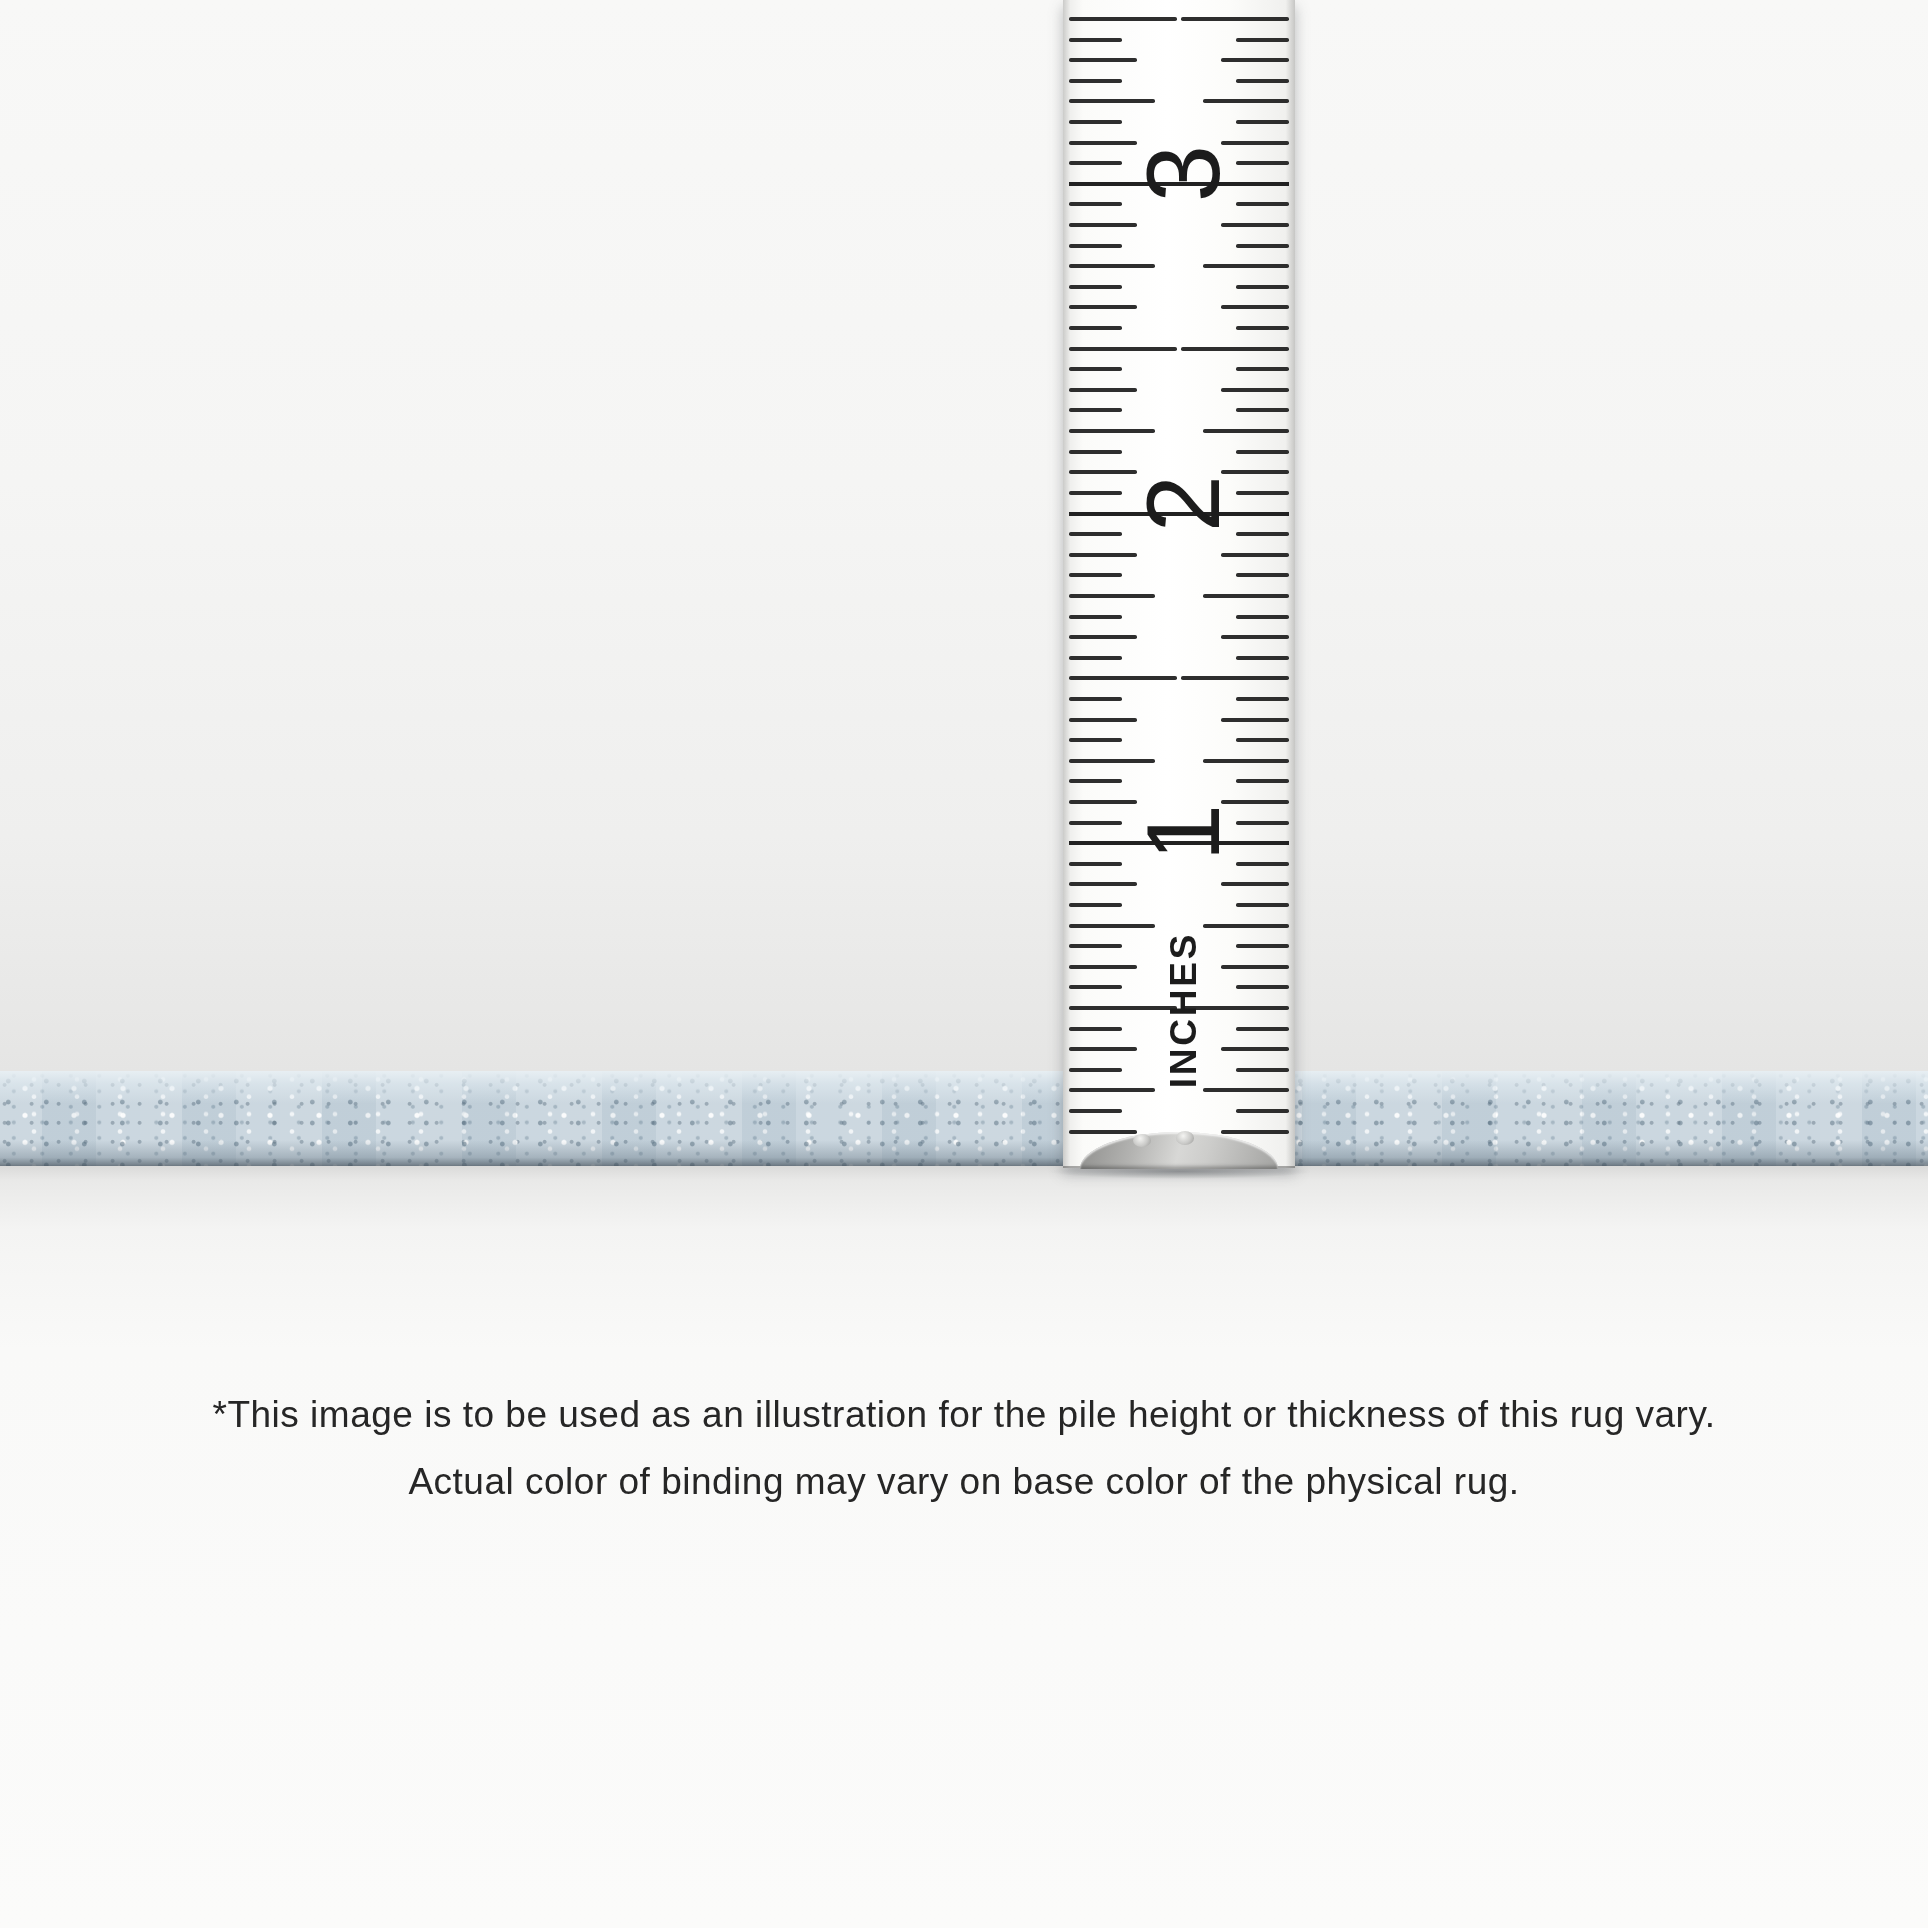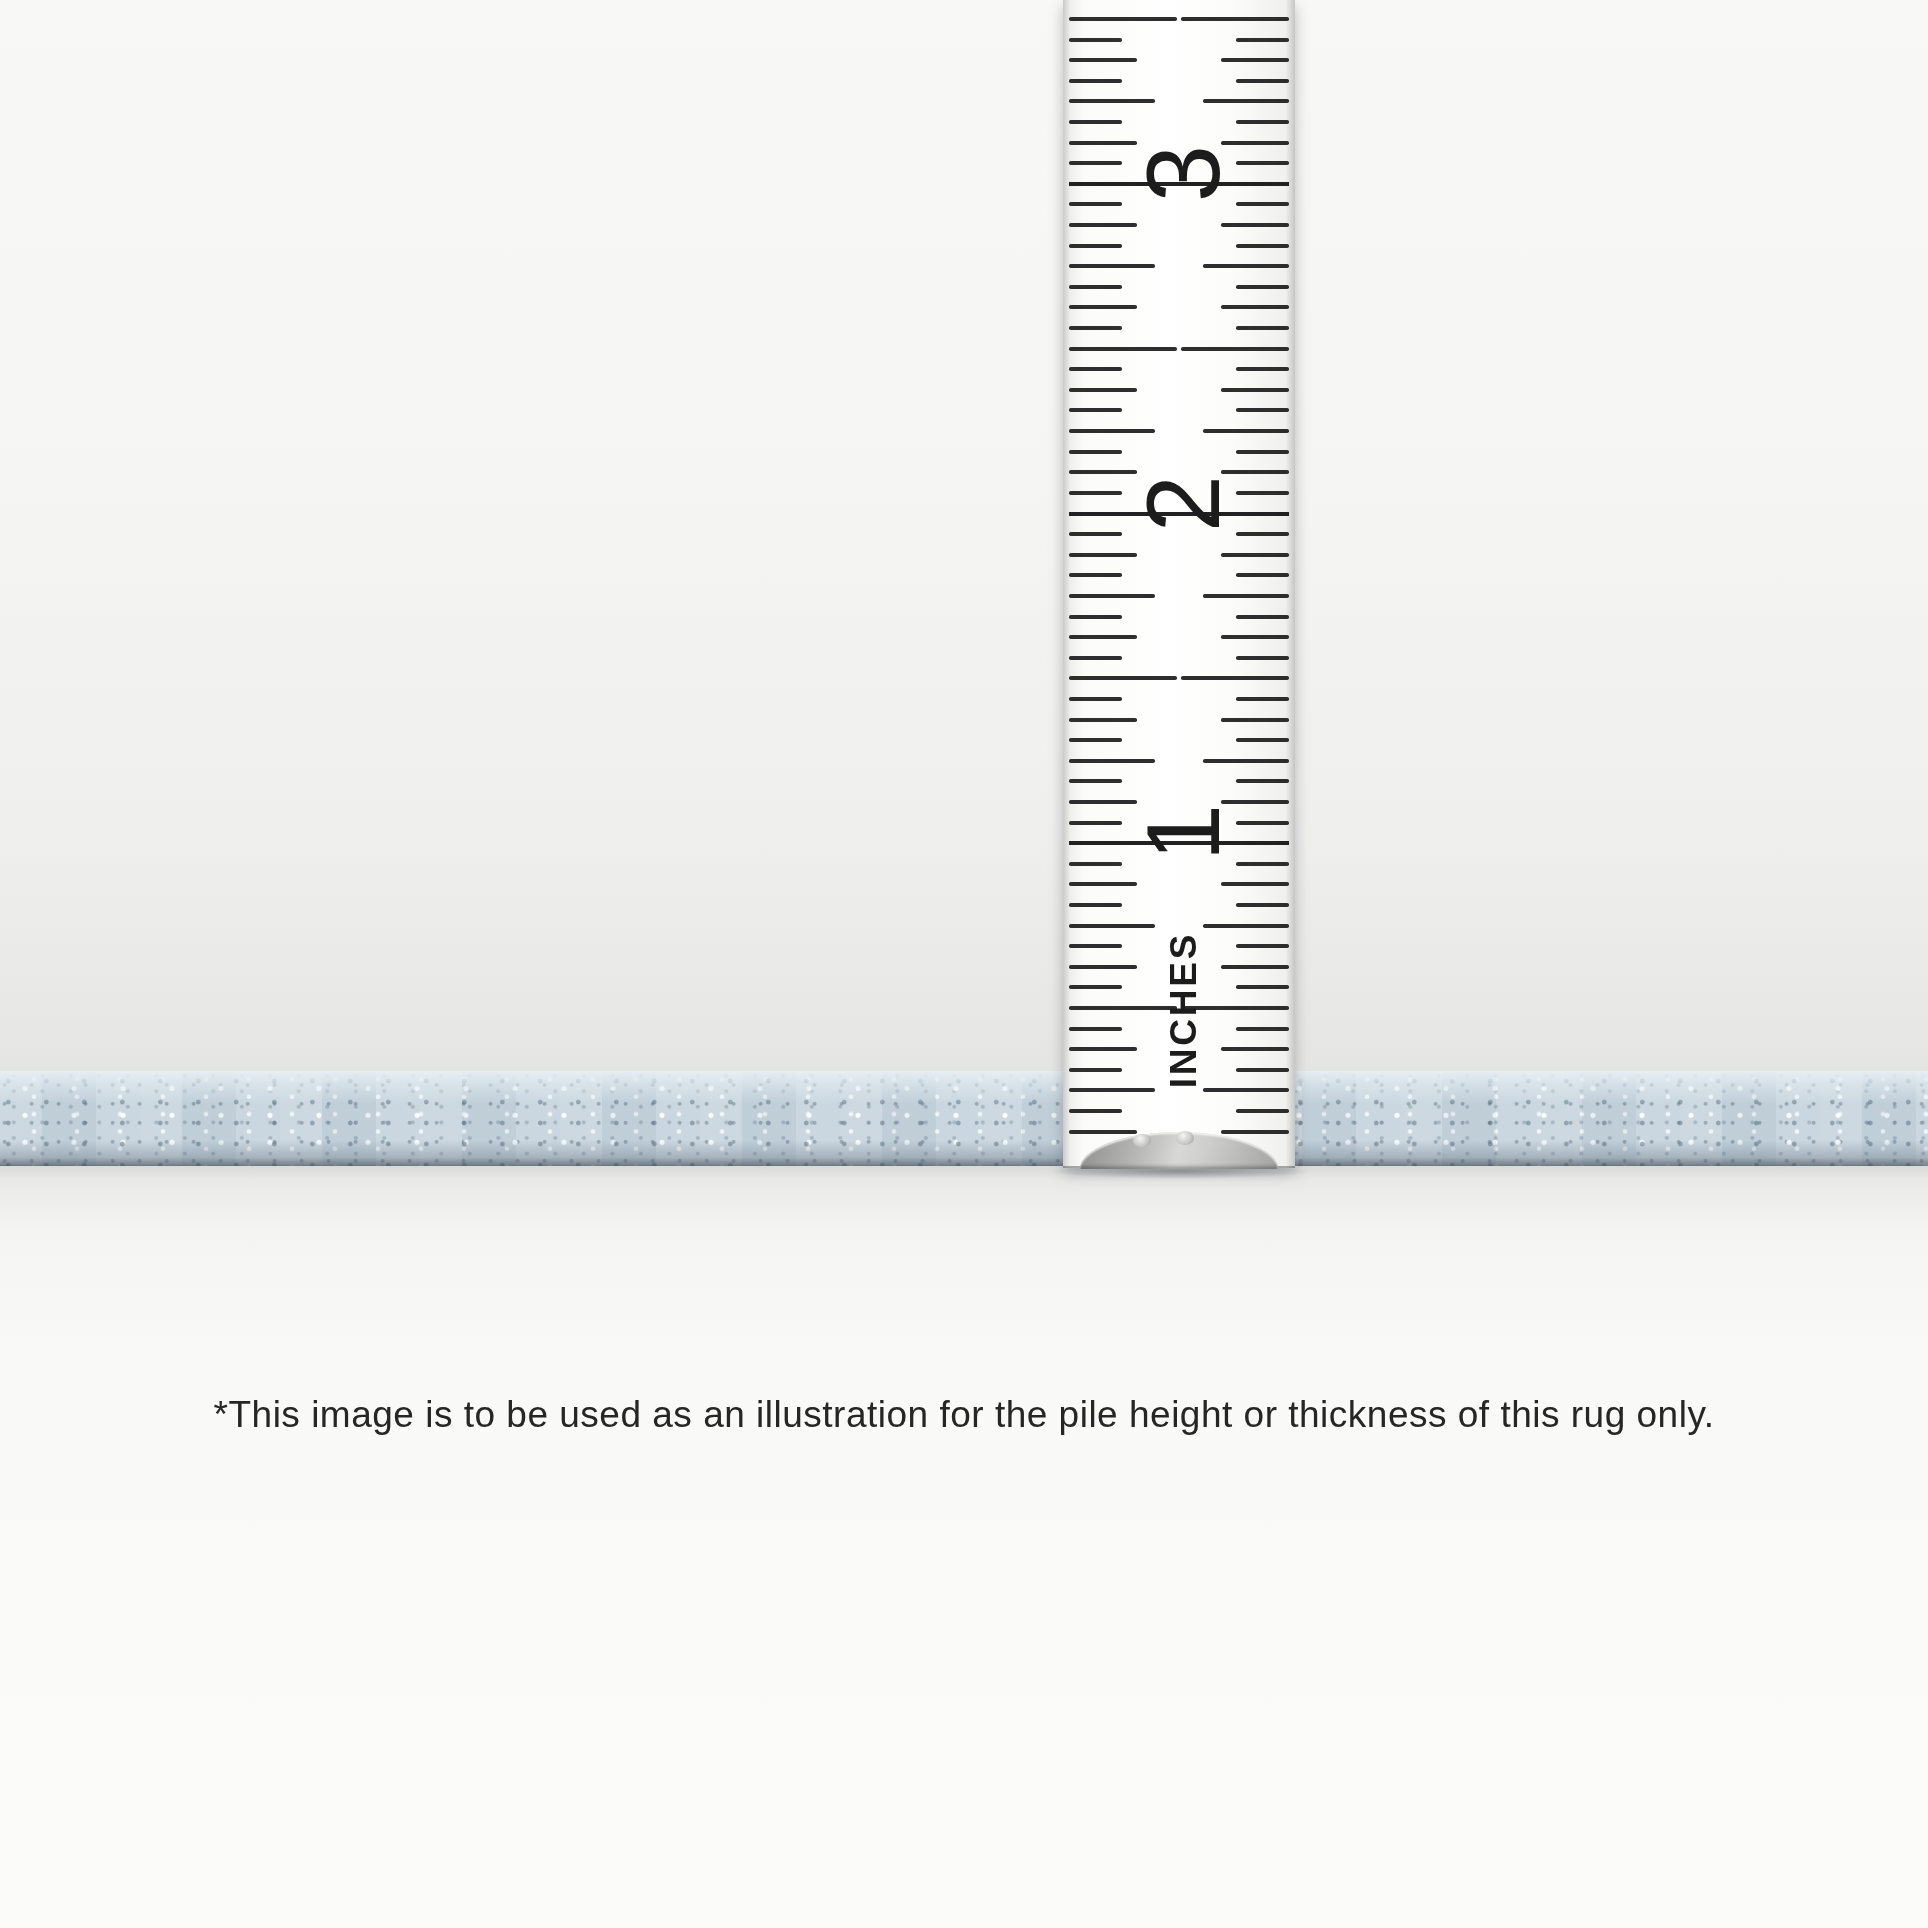--- a/index.html
+++ b/index.html
@@ -221,16 +221,17 @@
         </div>
       </div>
     <div class="ruler-unit">INCHES</div>
     <div class="metal-tip">
       <div class="rivet r1"></div>
       <div class="rivet r2"></div>
     </div>
   </div>
 
   <div class="disclaimer">
-    <div>*This image is to be used as an illustration for the pile height or thickness of this rug only.</div>
+    <div>*This image is to be used as an illustration for the pile height or thickness of this rug vary.</div>
+    <div>Actual color of binding may vary on base color of the physical rug.</div>
   </div>
 </div>
 
 
 </body></html>

